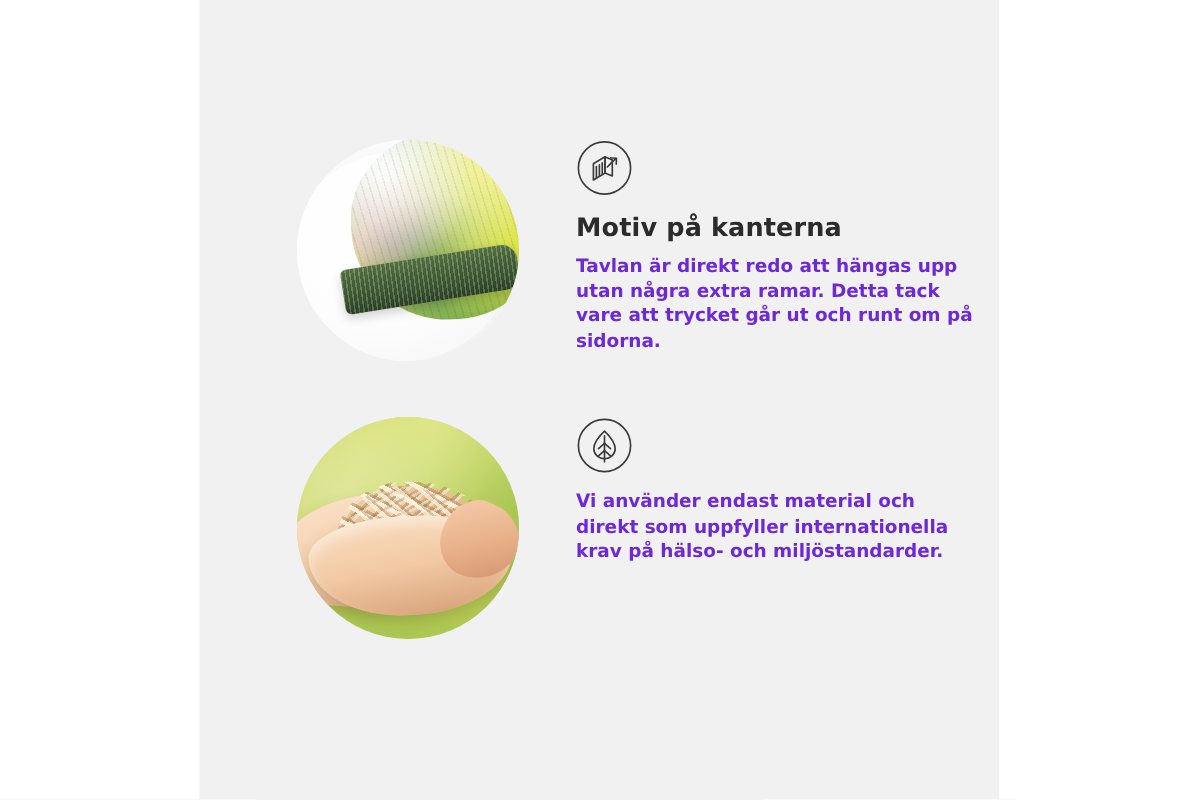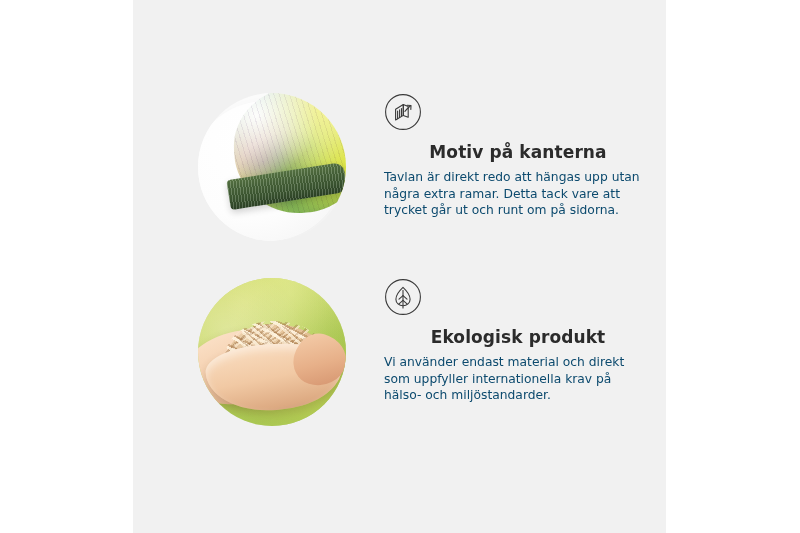--- a/index.html
+++ b/index.html
@@ -228,28 +228,28 @@
   }
   .icon-badge svg { display: block; }
 
   .feature-title {
     margin: 0 0 6px 0;
     font-size: 17px;
     font-weight: 600;
     line-height: 22px;
     color: #2b2b2b;
     letter-spacing: 0.1px;
-    text-align: center;
   }
 
   .feature-text {
     margin: 0;
     font-size: 12.3px;
     line-height: 16.6px;
-    color: #0c4a6e;
+    color: #6d28d9;
+    font-weight: bold;
   }
 </style>
 </head>
 <body>
 
 <div class="page">
   <div class="panel">
 
     <div class="feature top">
 
@@ -304,19 +304,18 @@
                      C15.1 27.8 11.9 25.1 11.9 21.2 C11.9 18.0 14.1 14.0 19 9.4 Z"></path>
 
             <path d="M19 12.6 L19 30.0"></path>
 
             <path d="M19 17.6 L15.0 21.1"></path>
             <path d="M19 17.6 L23.0 21.1"></path>
             <path d="M19 22.4 L15.0 25.9"></path>
             <path d="M19 22.4 L23.0 25.9"></path>
           </svg>
         </div>
-        <h2 class="feature-title">Ekologisk produkt</h2>
         <p class="feature-text">Vi använder endast material och direkt som uppfyller internationella krav på hälso- och miljöstandarder.</p>
       </div>
     </div>
 
   </div>
 </div>
 
 </body></html>

